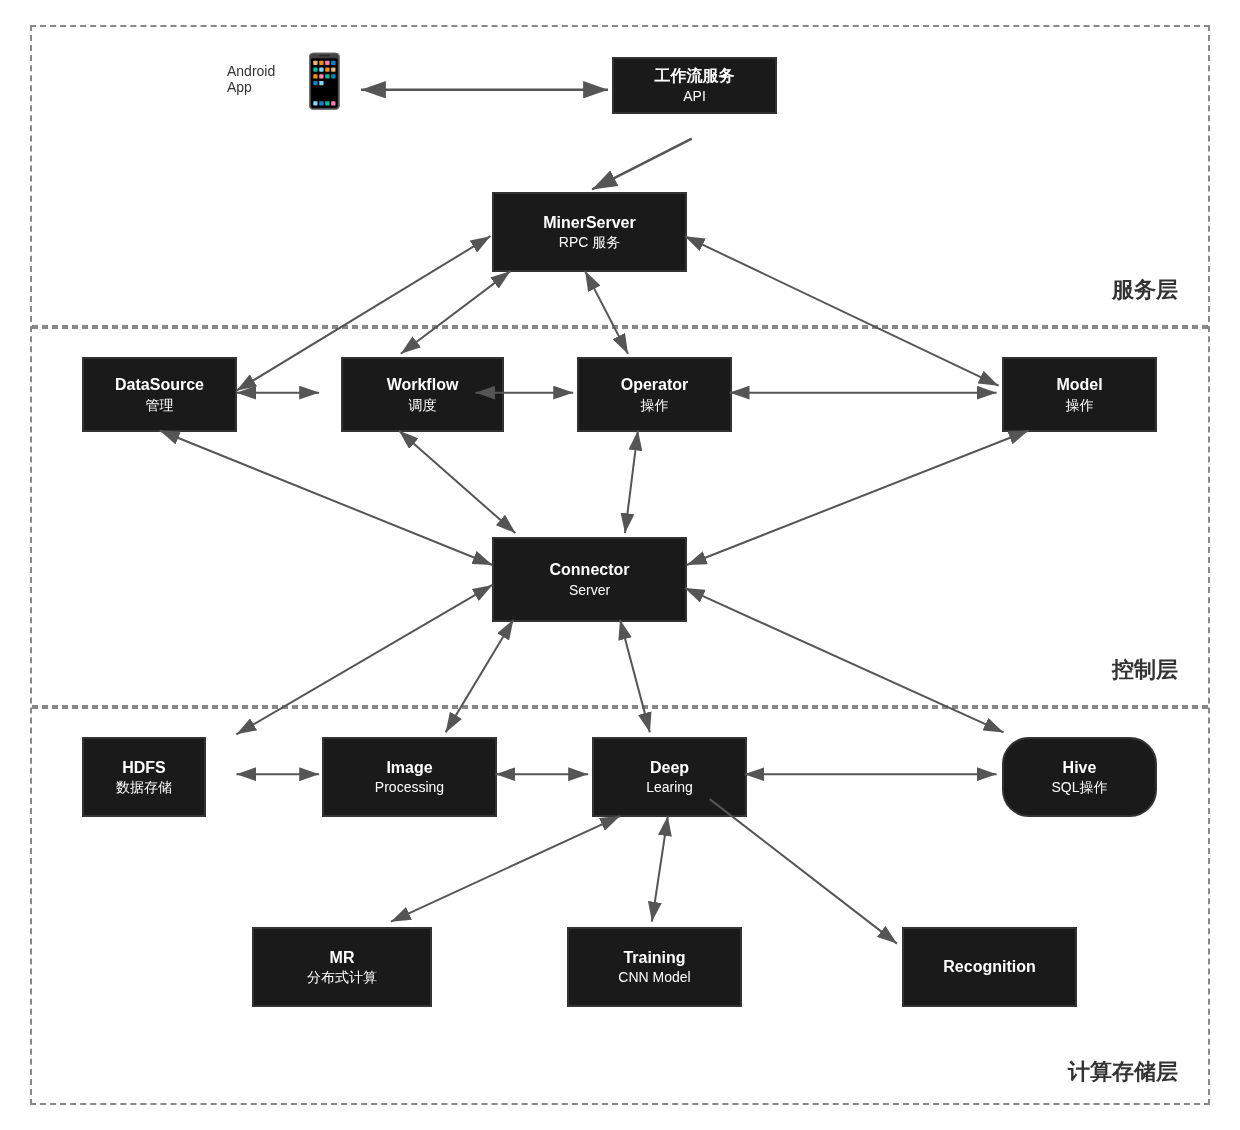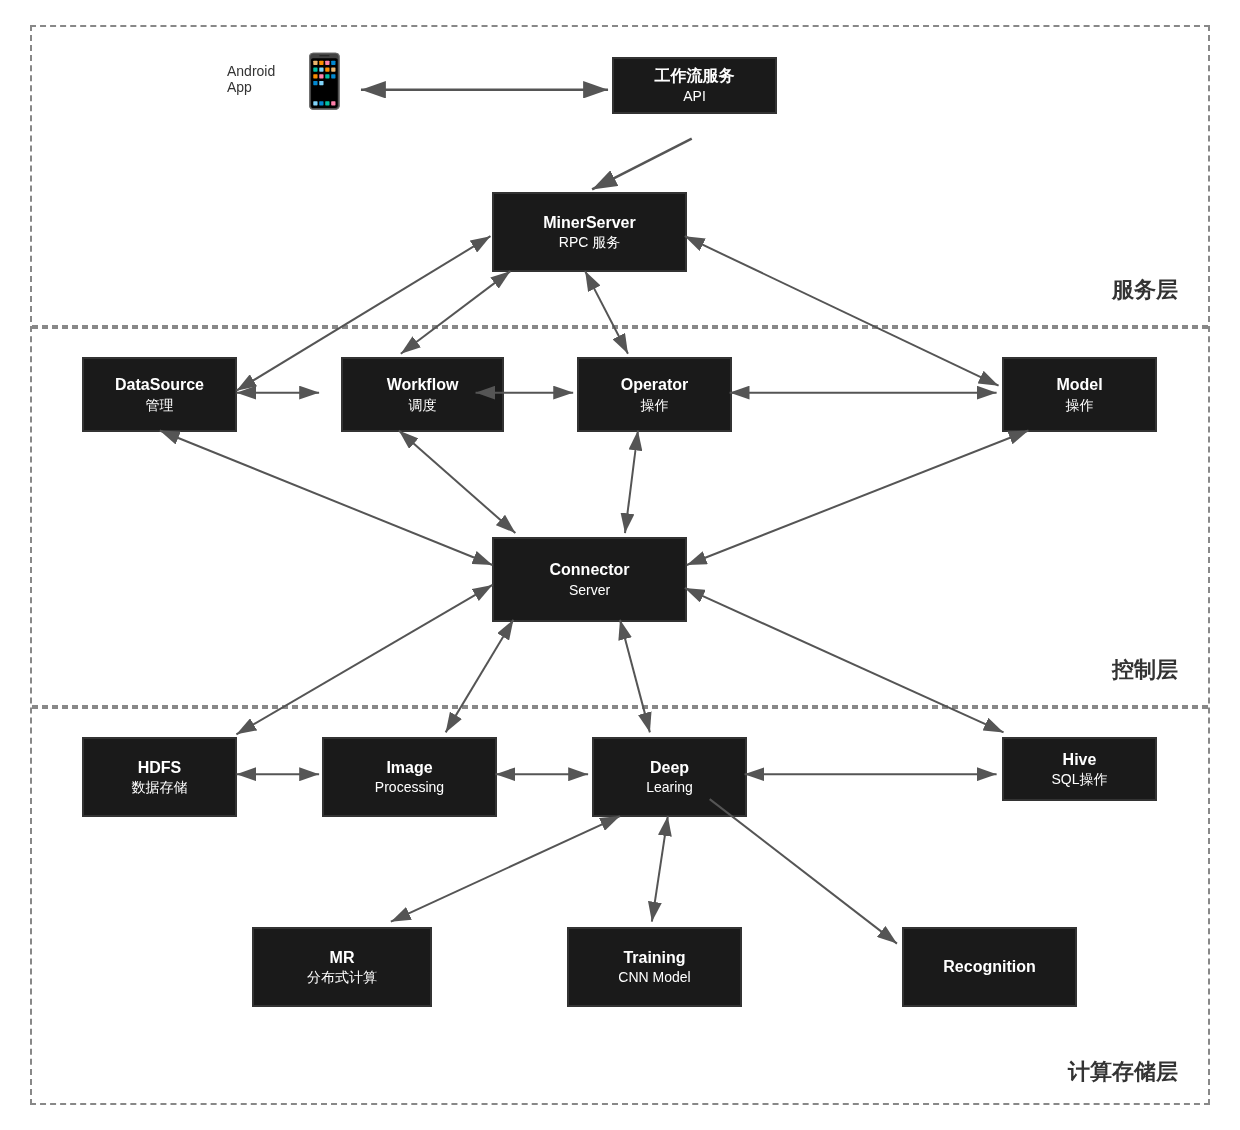--- a/index.html
+++ b/index.html
@@ -146,36 +146,36 @@
   <div class="box" style="left:970px; top:330px; width:155px; height:75px;">
     <span class="line1">Model</span>
     <span class="line2">操作</span>
   </div>
 
   <div class="box" style="left:460px; top:510px; width:195px; height:85px;">
     <span class="line1">Connector</span>
     <span class="line2">Server</span>
   </div>
 
-  <div class="box" style="left:50px; top:710px; width:155px; height:80px;align-items:center;">
+  <div class="box" style="left:50px; top:710px; width:124px; height:80px;align-items:center;">
     <span class="line1">HDFS</span>
     <span class="line2">数据存储</span>
   </div>
 
   <div class="box" style="left:290px; top:710px; width:175px; height:80px;">
     <span class="line1">Image</span>
     <span class="line2">Processing</span>
   </div>
 
   <div class="box" style="left:560px; top:710px; width:155px; height:80px;">
     <span class="line1">Deep</span>
     <span class="line2">Learing</span>
   </div>
 
-  <div class="box" style="left:970px; top:710px; width:155px; height:64px;">
+  <div class="box" style="left:970px; top:710px; width:155px; height:80px;border-radius:27px;">
     <span class="line1">Hive</span>
     <span class="line2">SQL操作</span>
   </div>
 
   <div class="box" style="left:220px; top:900px; width:180px; height:80px;">
     <span class="line1">MR</span>
     <span class="line2">分布式计算</span>
   </div>
 
   <div class="box" style="left:535px; top:900px; width:175px; height:80px;">

